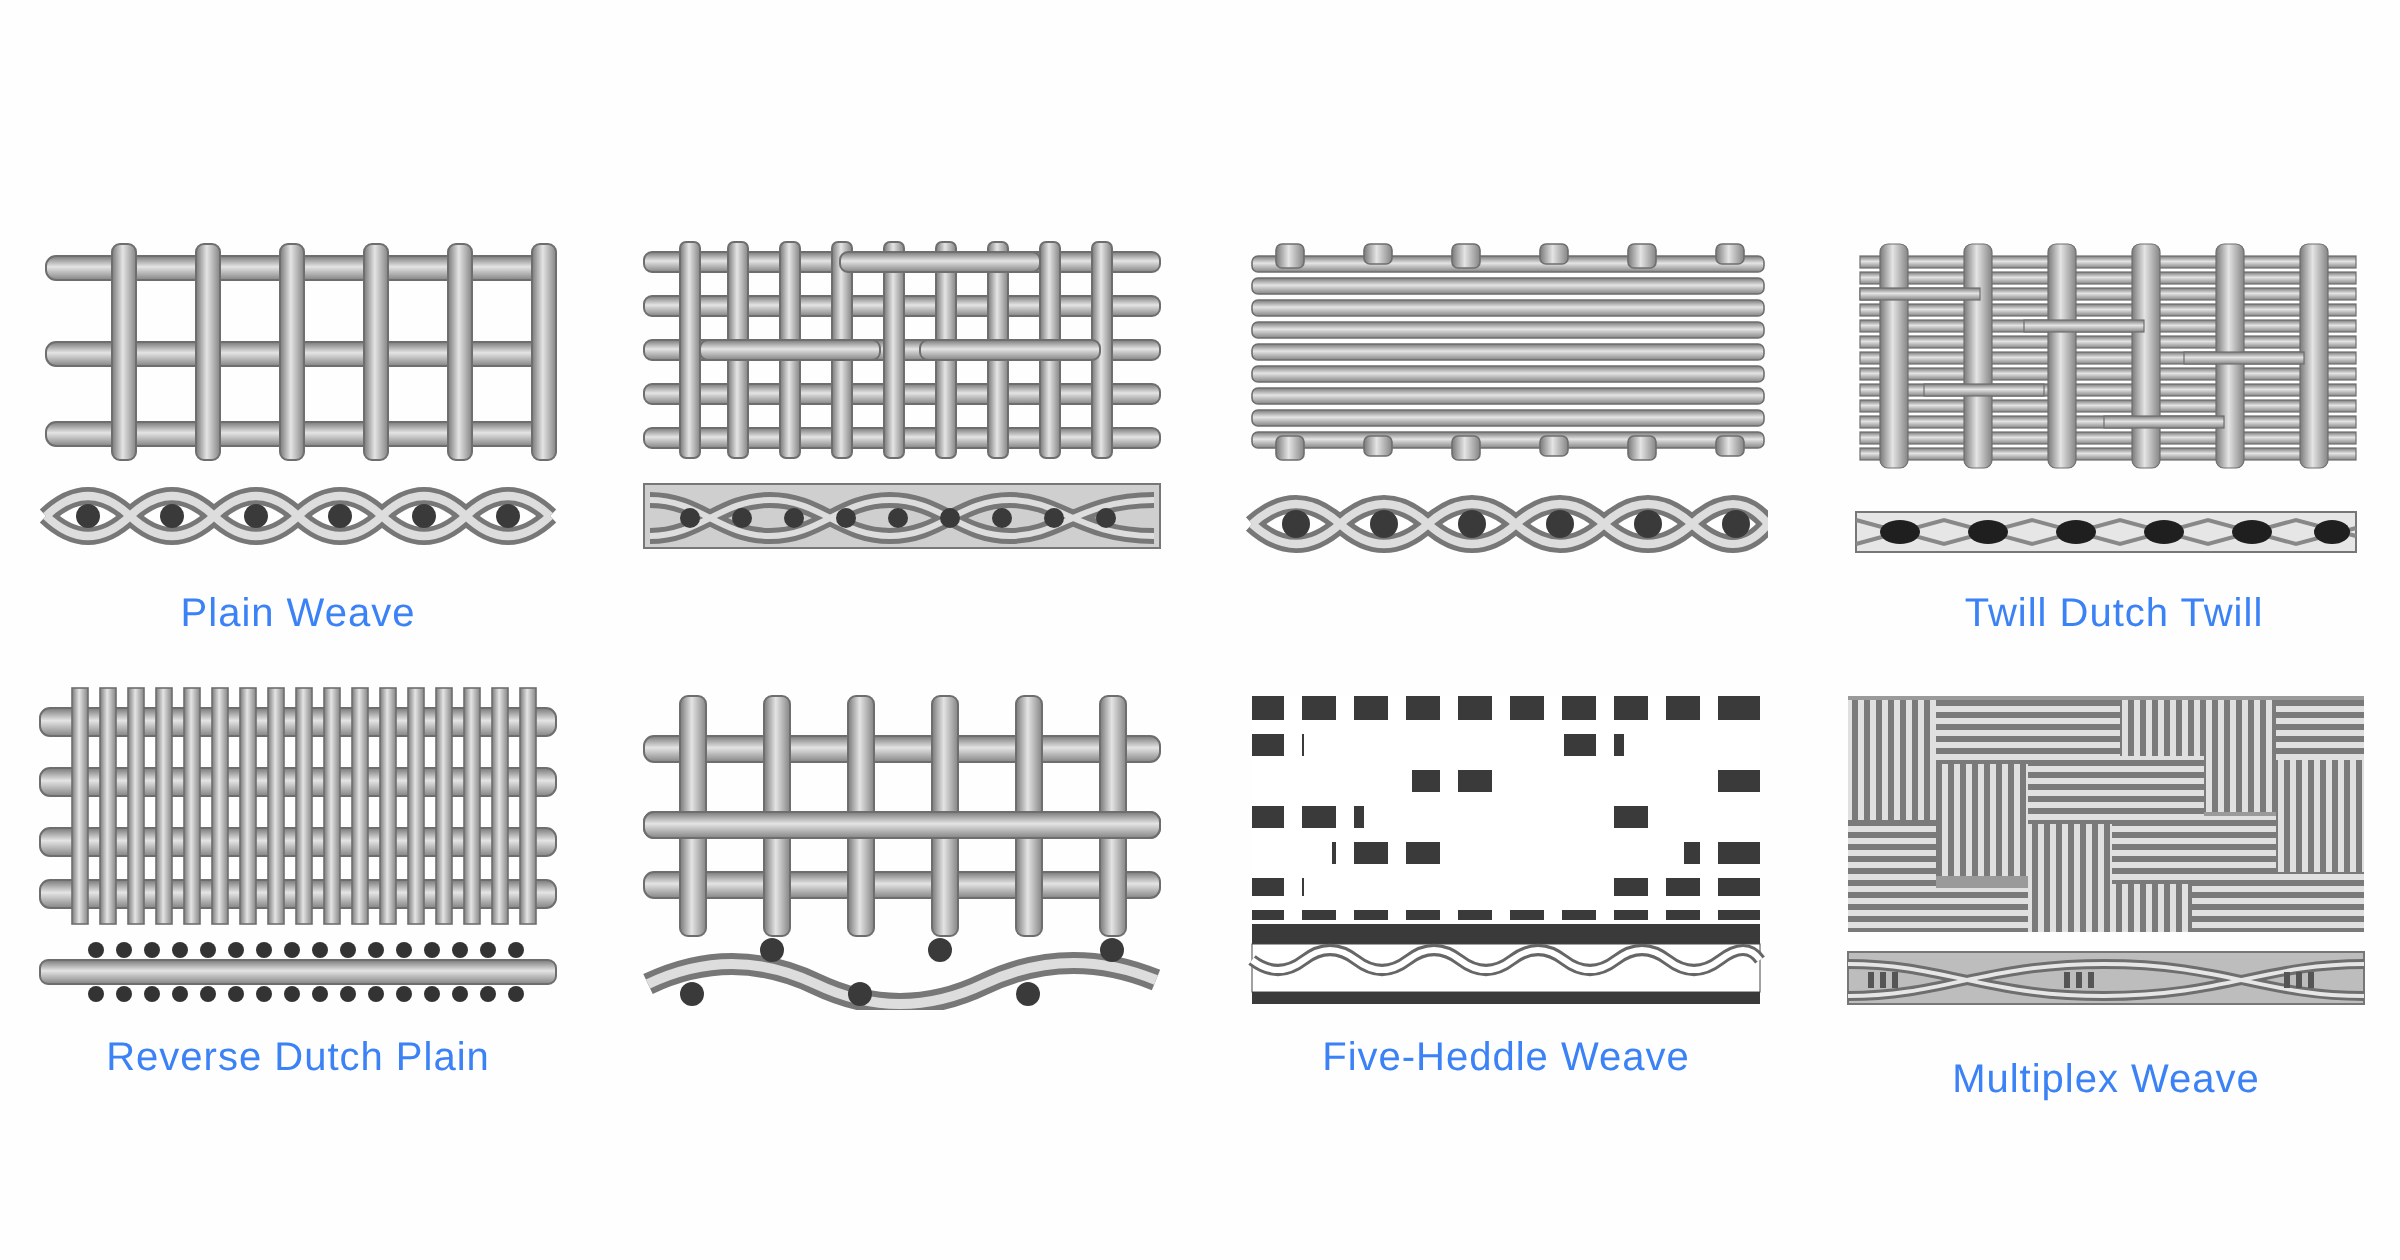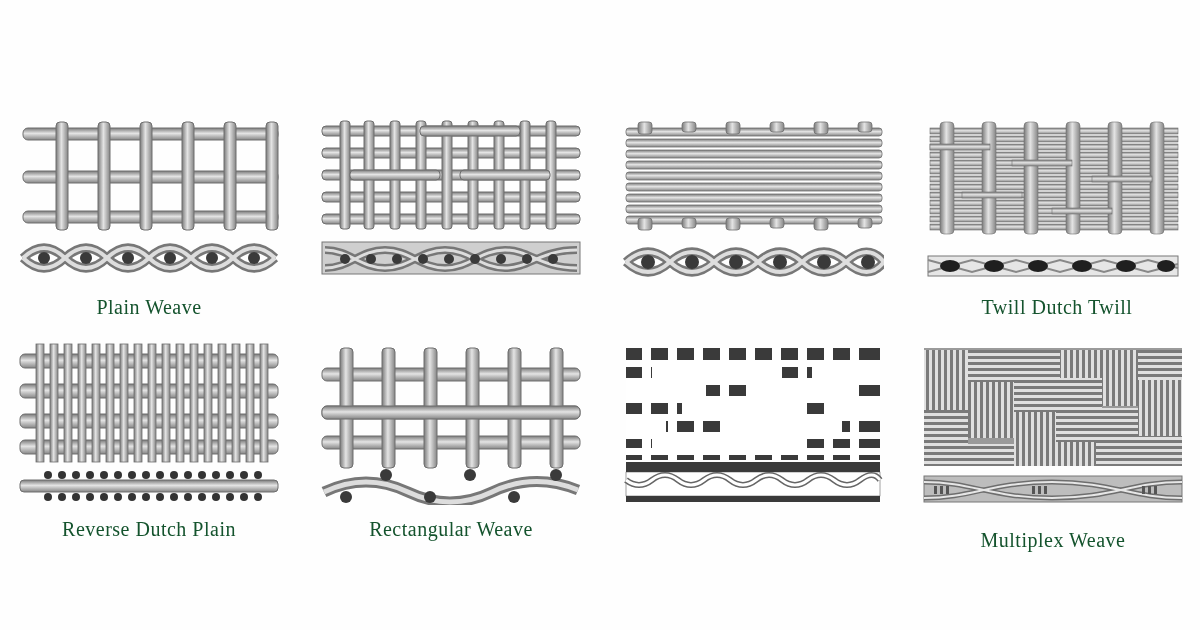--- a/index.html
+++ b/index.html
@@ -1,19 +1,19 @@
 <!DOCTYPE html>
 <html><head>
 <meta charset="utf-8">
 <style>
   html,body{margin:0;padding:0;background:#fefefe;}
   body{width:1200px;height:630px;position:relative;overflow:hidden;font-family:"DejaVu Serif","Liberation Serif",serif;}
   .panel{position:absolute;width:262px;}
   .panel svg{display:block;}
-  .label{position:absolute;left:0;width:100%;text-align:center;font-family:Liberation Serif, serif;font-size:20px;color:#14532d;letter-spacing:0.5px;white-space:nowrap;}
+  .label{position:absolute;left:0;width:100%;text-align:center;font-family:Liberation Sans, sans-serif;font-size:20px;color:#3b82f6;letter-spacing:0.5px;white-space:nowrap;}
 </style>
 </head>
 <body>
 
 <svg width="0" height="0" style="position:absolute">
   <defs>
     <linearGradient id="gv" x1="0" x2="1" y1="0" y2="0">
       <stop offset="0" stop-color="#7a7a7a"></stop>
         <stop offset="0.45" stop-color="#e4e4e4"></stop>
         <stop offset="1" stop-color="#858585"></stop>
@@ -281,21 +281,20 @@
     <path d="M4,152 Q46,132 88,152 T172,152 T258,150" fill="none" stroke="#ddd" stroke-width="5"></path>
     <g fill="#3a3a3a">
       <circle cx="26" cy="157" r="6"></circle>
         <circle cx="66" cy="135" r="6"></circle>
         <circle cx="110" cy="157" r="6"></circle>
       <circle cx="150" cy="135" r="6"></circle>
         <circle cx="194" cy="157" r="6"></circle>
         <circle cx="236" cy="135" r="6"></circle>
     </g>
   </svg>
-  <div class="label" style="top:178px;">Rectangular Weave</div>
 </div>
 
 <div class="panel" style="left:622px;top:340px;">
   <svg width="262" height="165" viewBox="0 0 262 165">
     <rect x="4" y="8" width="254" height="112" fill="#3a3a3a"></rect>
     <g fill="#fff">
       <rect x="4" y="20" width="254" height="7"></rect>
         <rect x="4" y="38" width="254" height="7"></rect>
       <rect x="4" y="56" width="254" height="7"></rect>
         <rect x="4" y="74" width="254" height="7"></rect>
@@ -319,20 +318,21 @@
       <rect x="4" y="80" width="40" height="14"></rect>
         <rect x="100" y="80" width="120" height="14"></rect>
       <rect x="30" y="98" width="150" height="12"></rect>
     </g>
     <rect x="4" y="122" width="254" height="10" fill="#3a3a3a"></rect>
     <rect x="4" y="132" width="254" height="24" fill="#fff" stroke="#444" stroke-width="0.5"></rect>
     <path d="M4,140 Q17,150 30,140 T56,140 T82,140 T108,140 T134,140 T160,140 T186,140 T212,140 T238,140 T258,140" fill="none" stroke="#666" stroke-width="6"></path>
     <path d="M4,140 Q17,150 30,140 T56,140 T82,140 T108,140 T134,140 T160,140 T186,140 T212,140 T238,140 T258,140" fill="none" stroke="#fff" stroke-width="3"></path>
     <rect x="4" y="156" width="254" height="6" fill="#3a3a3a"></rect>
   </svg>
+  <div class="label" style="top:178px;">Five-Heddle Weave</div>
 </div>
 
 <div class="panel" style="left:922px;top:340px;">
   <svg width="262" height="165" viewBox="0 0 262 165">
     <defs>
       <pattern id="vst" width="6" height="6" patternUnits="userSpaceOnUse">
           <rect width="6" height="6" fill="#7a7a7a"></rect>
           <rect x="1" width="3" height="6" fill="#e0e0e0"></rect>
         </pattern>
       <pattern id="hst" width="6" height="6" patternUnits="userSpaceOnUse">

